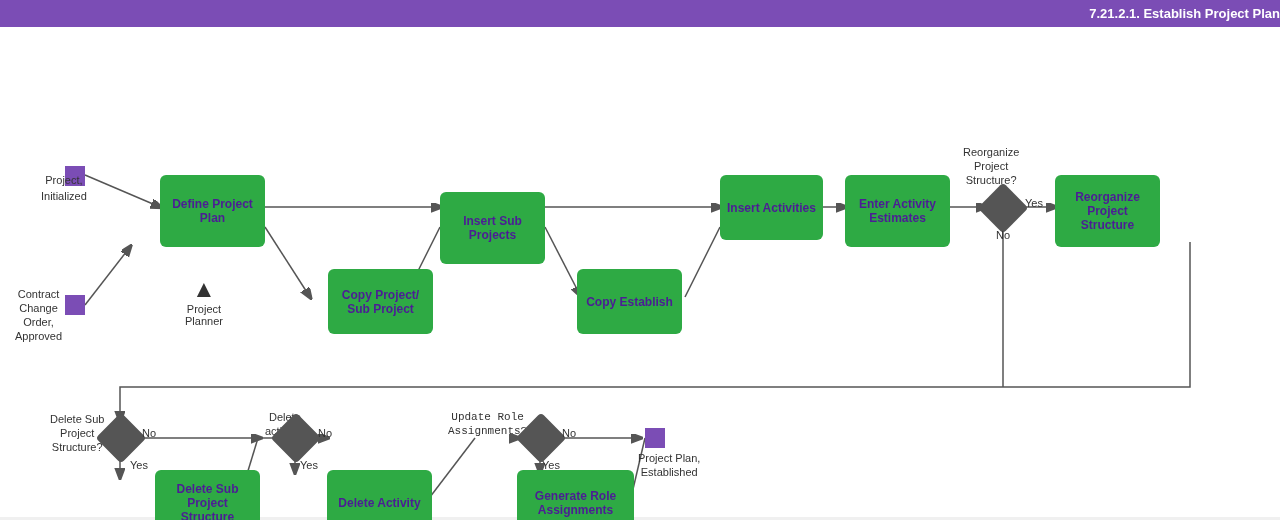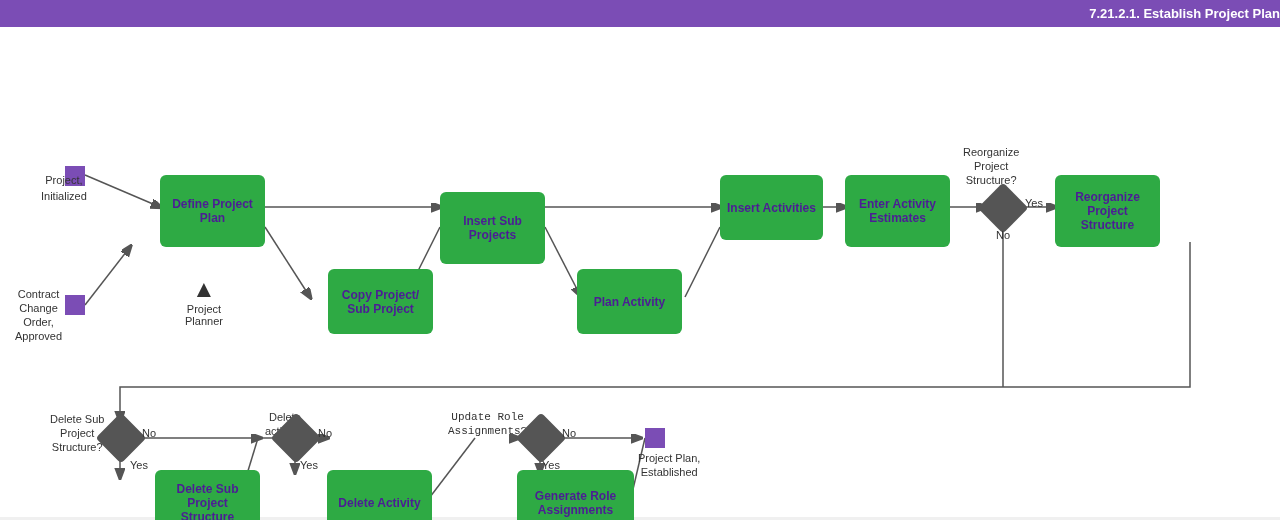--- a/index.html
+++ b/index.html
@@ -156,21 +156,21 @@
 
   <div class="green-box" style="left:308px;top:242px;width:105px;height:65px;margin-left:20px;">
     <span>Copy Project/<br>Sub Project</span>
   </div>
 
   <div class="green-box" style="left:440px;top:165px;width:105px;height:72px;">
     <span>Insert Sub<br>Projects</span>
   </div>
 
   <div class="green-box" style="left:577px;top:242px;width:105px;height:65px;">
-    <span>Plan Activity</span>
+    <span>Copy Establish</span>
   </div>
 
   <div class="green-box" style="left:720px;top:148px;width:103px;height:65px;">
     <span>Insert Activities</span>
   </div>
 
   <div class="green-box" style="left:845px;top:148px;width:105px;height:72px;justify-content:center;">
     <span>Enter Activity<br>Estimates</span>
   </div>
 

